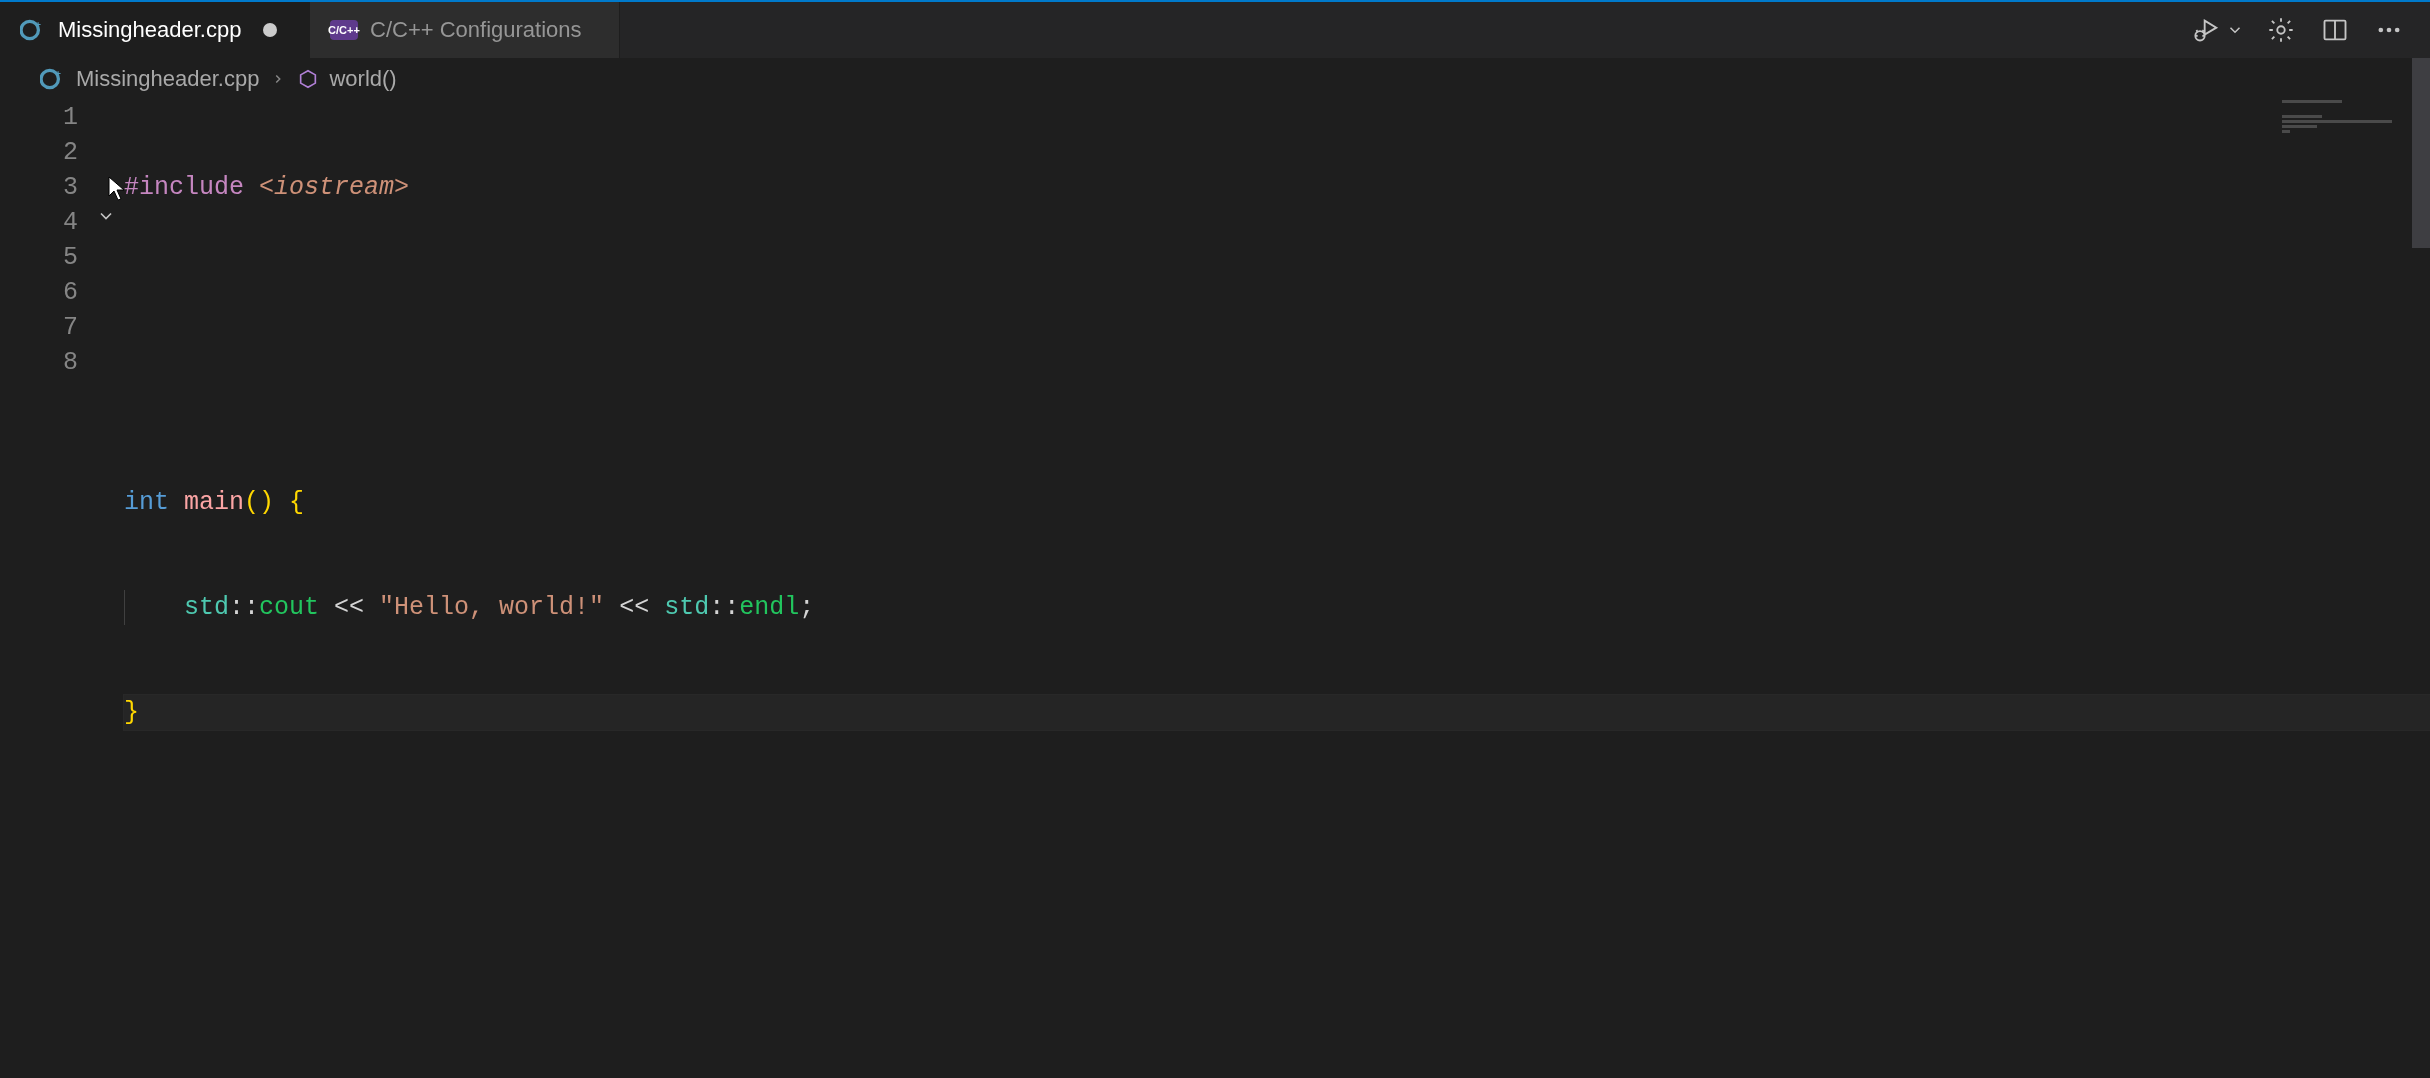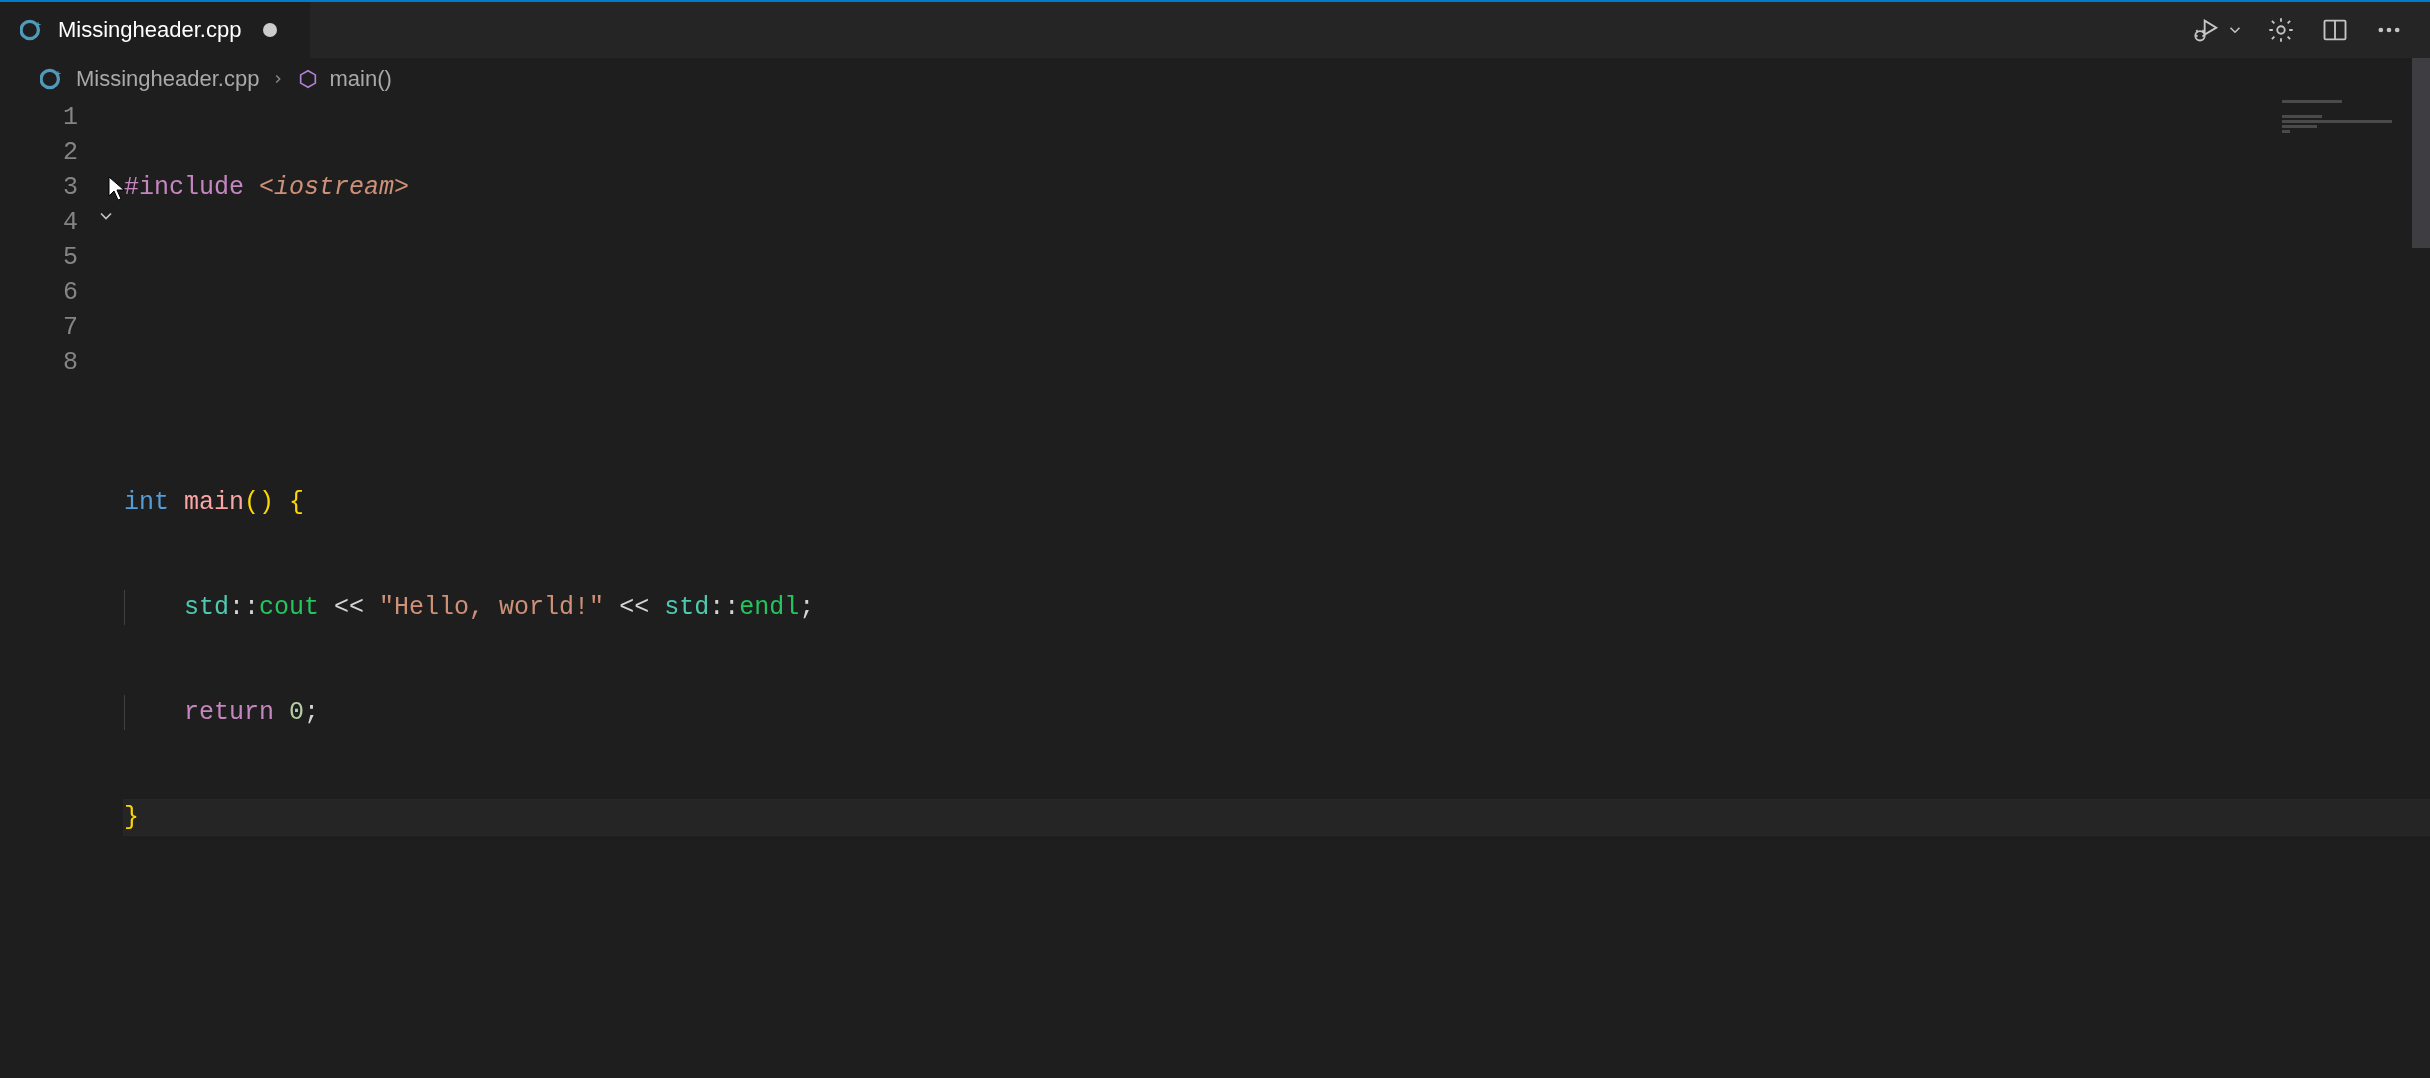--- a/index.html
+++ b/index.html
@@ -194,20 +194,26 @@
 <div class="tab-bar">
   <div class="tab active">
     <span class="file-icon">
       <svg class="cpp-icon" viewBox="0 0 24 24">
           <circle cx="9" cy="12" r="8" fill="none" stroke="#519aba" stroke-width="3"></circle>
           <text x="14" y="10" font-size="9" fill="#519aba" font-weight="bold">+</text>
         </svg>
     </span>
     <span class="tab-label">Missingheader.cpp</span>
     <span class="dirty-dot"></span>
+  </div>
+  <div class="tab">
+    <span class="file-icon">
+      <span class="ccpp-badge">C/C++</span>
+    </span>
+    <span class="tab-label">C/C++ Configurations</span>
   </div>
 
   <div class="tab-actions">
     <div class="action-group">
       <div class="action-btn" title="Run or Debug...">
         <svg class="bug-play-icon" viewBox="0 0 24 24" fill="none" stroke="#c5c5c5" stroke-width="1.6">
           <polygon points="10,4 20,10 10,16" fill="none"></polygon>
           <circle cx="6" cy="17" r="4"></circle>
           <line x1="2" y1="17" x2="4" y2="17"></line>
             <line x1="8" y1="17" x2="10" y2="17"></line>
@@ -257,21 +263,21 @@
     <svg width="14" height="14" viewBox="0 0 24 24" fill="none" stroke="#888" stroke-width="2.5">
         <polyline points="9 6 15 12 9 18"></polyline>
       </svg>
   </span>
   <span class="crumb">
     <span>
       <svg class="symbol-icon" viewBox="0 0 24 24" fill="none" stroke="#b180d7" stroke-width="1.8">
         <path d="M12 3l8 4.5v9L12 21l-8-4.5v-9L12 3z"></path>
       </svg>
     </span>
-    <span>main()</span>
+    <span>world()</span>
   </span>
 </div>
 
 <div class="editor">
   <div class="gutter-and-code">
     <div class="gutter">
       <div class="ln">1</div>
       <div class="ln">2</div>
       <div class="ln">3</div>
       <div class="ln">4</div>
@@ -286,21 +292,20 @@
             <polyline points="6 9 12 15 18 9"></polyline>
           </svg>
       </div>
     </div>
     <div class="code">
       <div class="line"><span class="tok-pp">#include</span> <span class="tok-header">&lt;iostream&gt;</span></div>
       <div class="line"></div>
       <div class="line"></div>
       <div class="line"><span class="tok-type">int</span> <span class="tok-func">main</span><span class="tok-paren">()</span> <span class="tok-brace">{</span></div>
       <div class="line"><span class="indent-guide"></span>    <span class="tok-ns">std</span><span class="tok-punct">::</span><span class="tok-var">cout</span><span class="tok-op"> &lt;&lt; </span><span class="tok-str">"Hello, world!"</span><span class="tok-op"> &lt;&lt; </span><span class="tok-ns">std</span><span class="tok-punct">::</span><span class="tok-var">endl</span><span class="tok-punct">;</span></div>
-      <div class="line"><span class="indent-guide"></span>    <span class="tok-kw">return</span> <span class="tok-num">0</span><span class="tok-punct">;</span></div>
       <div class="line current"><span class="tok-brace">}</span></div>
       <div class="line"></div>
     </div>
   </div>
 </div>
 
 <div class="mouse-cursor">
   <svg viewBox="0 0 20 26">
       <path d="M1 1 L1 20 L6 15 L10 24 L13 23 L9 14 L16 14 Z" fill="#ffffff" stroke="#000" stroke-width="1"></path>
     </svg>

